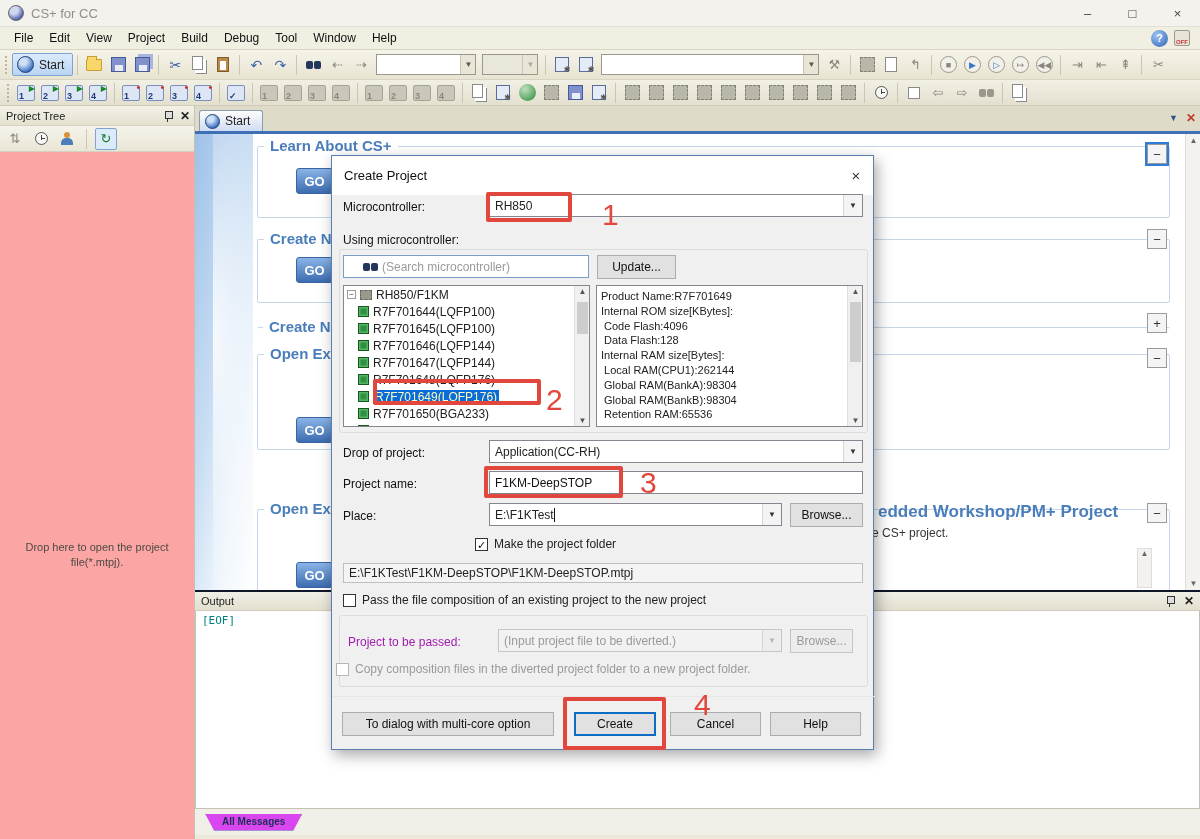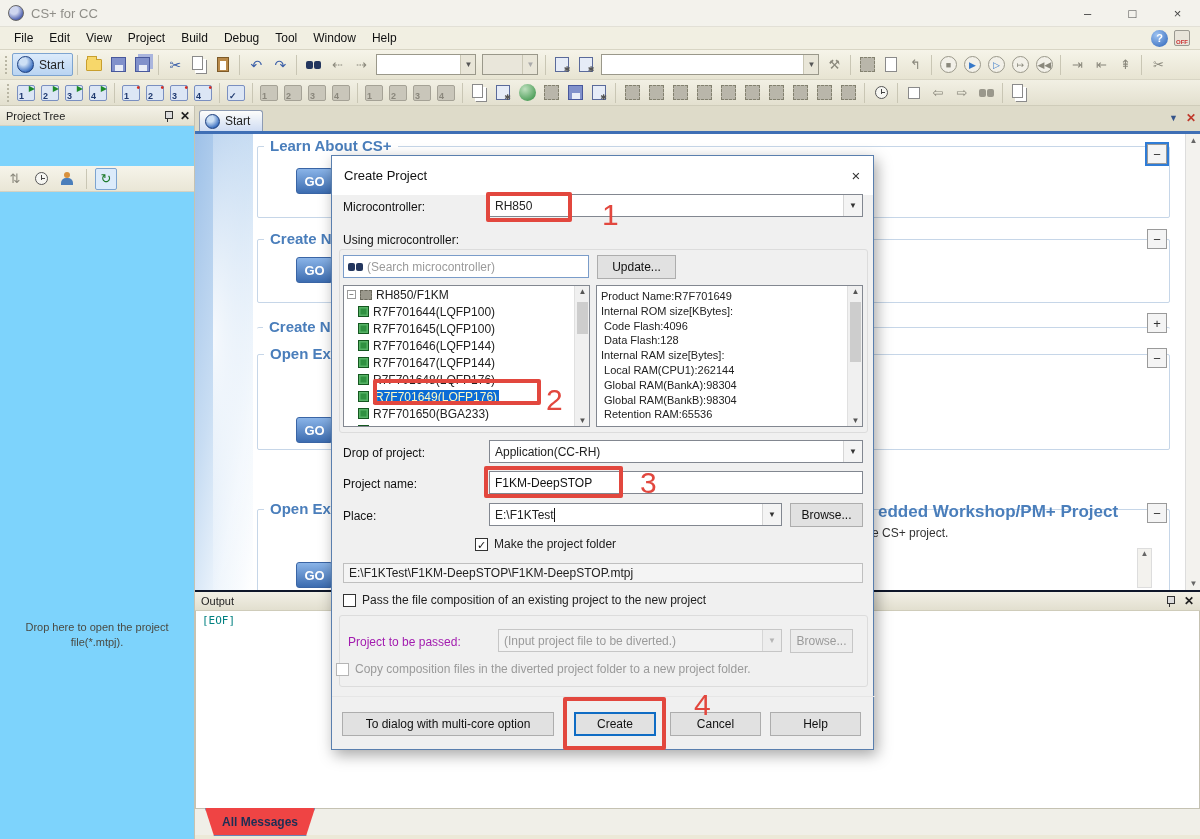--- a/index.html
+++ b/index.html
@@ -57,21 +57,21 @@
   .i-num.gray { background:#c9c6ba; border-color:#a5a296; }
   .i-num.gray .d { color:#8a877c; }
 
   .tb-combo { height:21px; background:#fff; border:1px solid #9a988a; display:flex; align-items:center; margin:0 3px; }
   .tb-combo .arr { margin-left:auto; width:15px; height:100%; background:#e9e6d8; border-left:1px solid #c9c6b4; display:flex; align-items:center; justify-content:center; font-size:8px; color:#555; }
   .tb-combo.dis { background:#e9e6da; }
   .tb-combo.dis .arr { color:#aaa; }
 
   
   .workspace { display:flex; height:733px; }
-  .ptree { width:195px; background:#7dd3fc; border-right:1px solid #c5c2b2; display:flex; flex-direction:column;gap:40px; }
+  .ptree { width:195px; background:#fca5a5; border-right:1px solid #c5c2b2; display:flex; flex-direction:column; }
   .ptree-head { height:20px; display:flex; align-items:center; padding:0 4px 0 6px; background:linear-gradient(#f4f2e8,#e4e1d0); border-bottom:1px solid #d5d2c2; font-size:11px; }
   .ptree-head .hbtns { margin-left:auto; display:flex; gap:8px; align-items:center; }
   .pin-ico { width:8px; height:12px; position:relative; }
   .pin-ico::before { content:""; position:absolute; top:1px; left:1px; width:6px; height:6px; border:1px solid #333; background:#ddd; }
   .pin-ico::after { content:""; position:absolute; top:8px; left:3px; width:1px; height:4px; background:#333; }
   .x-ico { font-size:12px; font-weight:bold; color:#222; line-height:1; }
   .ptree-tools { height:26px; display:flex; align-items:center; gap:4px; padding:0 4px; background:linear-gradient(#f6f4ea,#e9e6d6); border-bottom:1px solid #d5d2c2; }
   .ptool { width:22px; height:22px; display:flex; align-items:center; justify-content:center; }
   .clock-ico { width:13px; height:13px; border-radius:50%; border:1.5px solid #555; position:relative; background:#f6f6f2; }
   .clock-ico::before { content:""; position:absolute; left:5px; top:2px; width:1px; height:5px; background:#444; }
@@ -110,39 +110,39 @@
   .mini-scroll { position:absolute; width:15px; background:#f3f2ee; border:1px solid #ddd; }
   .mini-scroll .up { display:block; text-align:center; font-size:8px; color:#666; }
   .mini-scroll .thumb { margin:2px auto 0; width:11px; height:14px; background:#cfcdc5; }
 
   
   .output { height:249px; display:flex; flex-direction:column; border-top:2px solid #0f172a; background:#f0efe8; }
   .out-head { height:19px; background:linear-gradient(#f2f0e6,#e2dfcf); display:flex; align-items:center; padding:0 6px; font-size:11px; border-bottom:1px solid #cfccba; }
   .out-head .hbtns { margin-left:auto; display:flex; gap:10px; align-items:center; }
   .out-body { flex:1; background:#fff; border:1px solid #c5c2b2; border-top:none; padding:3px 6px; font-family:"DejaVu Sans Mono", monospace; font-size:11px; color:#008080; }
   .out-tabs { height:26px; display:flex; align-items:center; padding-left:10px; background:#f0efe8; }
-  .msg-tab { height:28px; padding:0 16px; background:#ef4444; border:1px solid #6b85b5; border-top:none; clip-path:polygon(0 0,100% 0,calc(100% - 9px) 100%,9px 100%); display:flex; align-items:center; font-weight:bold; font-size:12px; color:#1c2f55; }
+  .msg-tab { height:17px; padding:0 16px; background:#d946ef; border:1px solid #6b85b5; border-top:none; clip-path:polygon(0 0,100% 0,calc(100% - 9px) 100%,9px 100%); display:flex; align-items:center; font-weight:bold; font-size:10px; color:#1c2f55; }
   .bottom-strip { height:4px; background:#ece9d8; }
 
   
   .dialog { position:absolute; left:331px; top:155px; width:543px; height:595px; background:#f0f0f0; border:1px solid #5a7fae; box-shadow:3px 5px 14px rgba(0,0,0,.35); z-index:10; }
   .dlg-title { height:39px; background:#fff; display:flex; align-items:center; padding-left:12px; font-size:13px; color:#111; }
   .dlg-close { margin-left:auto; width:34px; height:100%; display:flex; align-items:center; justify-content:center; font-size:15px; color:#333; }
   .dl { position:absolute; font-size:12px; color:#111; white-space:nowrap; }
   .dl.dis { color:#a21caf; }
   .combo { position:absolute; height:23px; background:#fff; border:1px solid #828790; display:flex; align-items:center; padding-left:5px; font-size:12px; }
   .combo .arr { margin-left:auto; width:19px; height:100%; background:#f4f4f4; border-left:1px solid #d6d6d6; display:flex; align-items:center; justify-content:center; font-size:8px; color:#333; }
   .combo.dis { background:#f2f2f2; border-color:#c6c6c6; color:#9a9a9a; }
   .combo.dis .arr { color:#b5b5b5; background:#ededed; }
   .dinput { position:absolute; height:23px; background:#fff; border:1px solid #828790; font-size:12px; padding:0 5px; font-family:"Liberation Sans", sans-serif; color:#111; }
   .dbtn { position:absolute; height:24px; background:#e1e1e1; border:1px solid #adadad; font-size:12px; display:flex; align-items:center; justify-content:center; color:#111; }
   .dbtn.dis { color:#9a9a9a; border-color:#c6c6c6; background:#ececec; }
   .dbtn.default { border:2px solid #0f6cc4; }
   .dgroup { position:absolute; border:1px solid #dcdcdc; border-radius:3px; background:#f0f0f0; }
-  .searchbox { position:absolute; height:23px; background:#fff; border:1px solid #7a9cc9; display:flex; align-items:center; gap:4px; padding-left:4px; }
+  .searchbox { position:absolute; height:23px; background:#fff; border:1px solid #7a9cc9; display:flex; align-items:center; gap:4px; padding-left:19px; }
   .searchbox .ph { color:#9b9b9b; font-size:12px; }
   .listpanel { position:absolute; background:#fff; border:1px solid #828790; overflow:hidden; }
   .trow { height:17px; display:flex; align-items:center; gap:4px; font-size:12px; padding-left:3px; white-space:nowrap; }
   .trow .exp { width:9px; height:9px; border:1px solid #9a9a9a; background:#fff; display:flex; align-items:center; justify-content:center; font-size:8px; line-height:1; color:#333; }
   .chip-g { width:11px; height:11px; background:#2f9140; border:1px solid #14571f; box-shadow:inset 0 0 0 1.5px #57b366; }
   .chip-root { width:12px; height:10px; background:#9a988c; border:1px dashed #6a685c; }
   .trow.indent { padding-left:14px; }
   .trow.sel .lbl { background:#0a6cd6; color:#fef9c3; padding:0 2px; }
   .lp-scroll { position:absolute; right:0; top:0; width:15px; height:100%; background:#f0f0f0; border-left:1px solid #e0e0e0; font-size:8px; color:#555; }
   .lp-scroll .up { position:absolute; top:1px; width:15px; text-align:center; }

